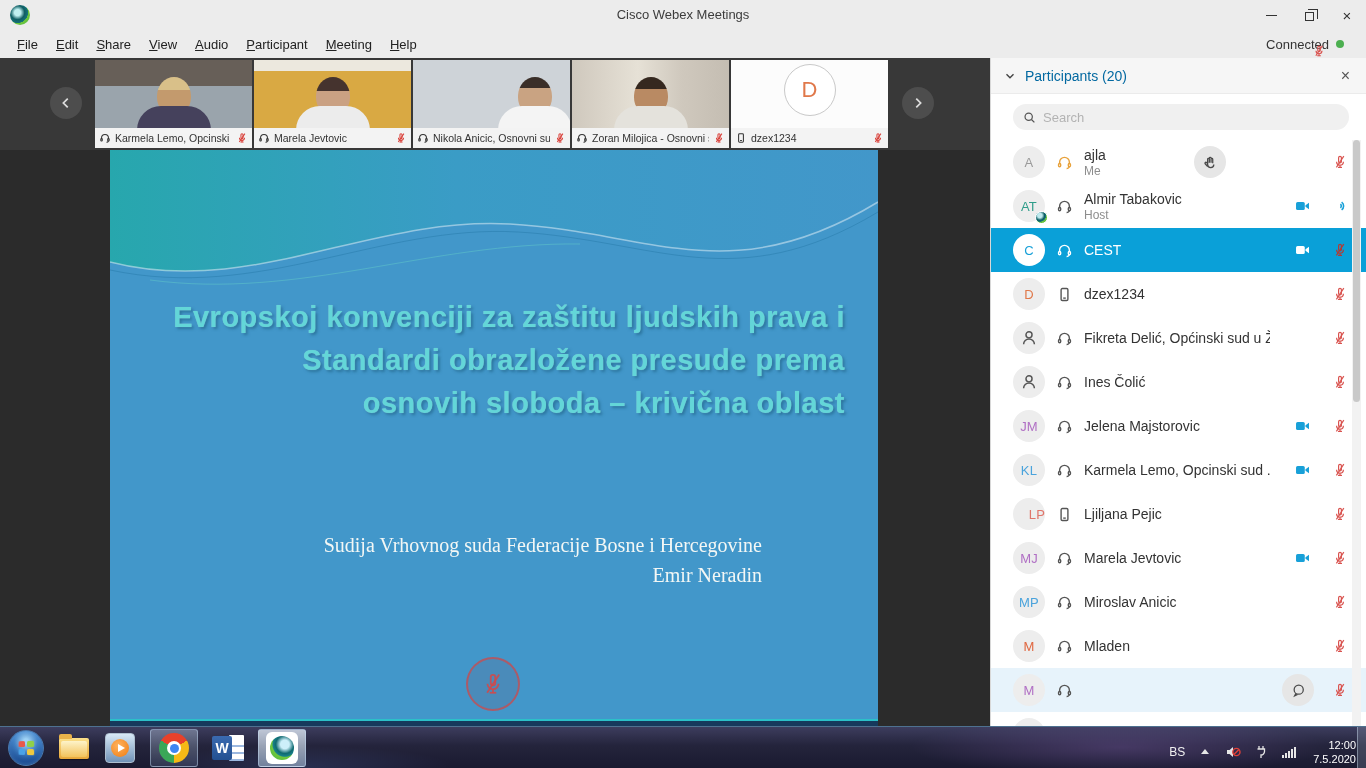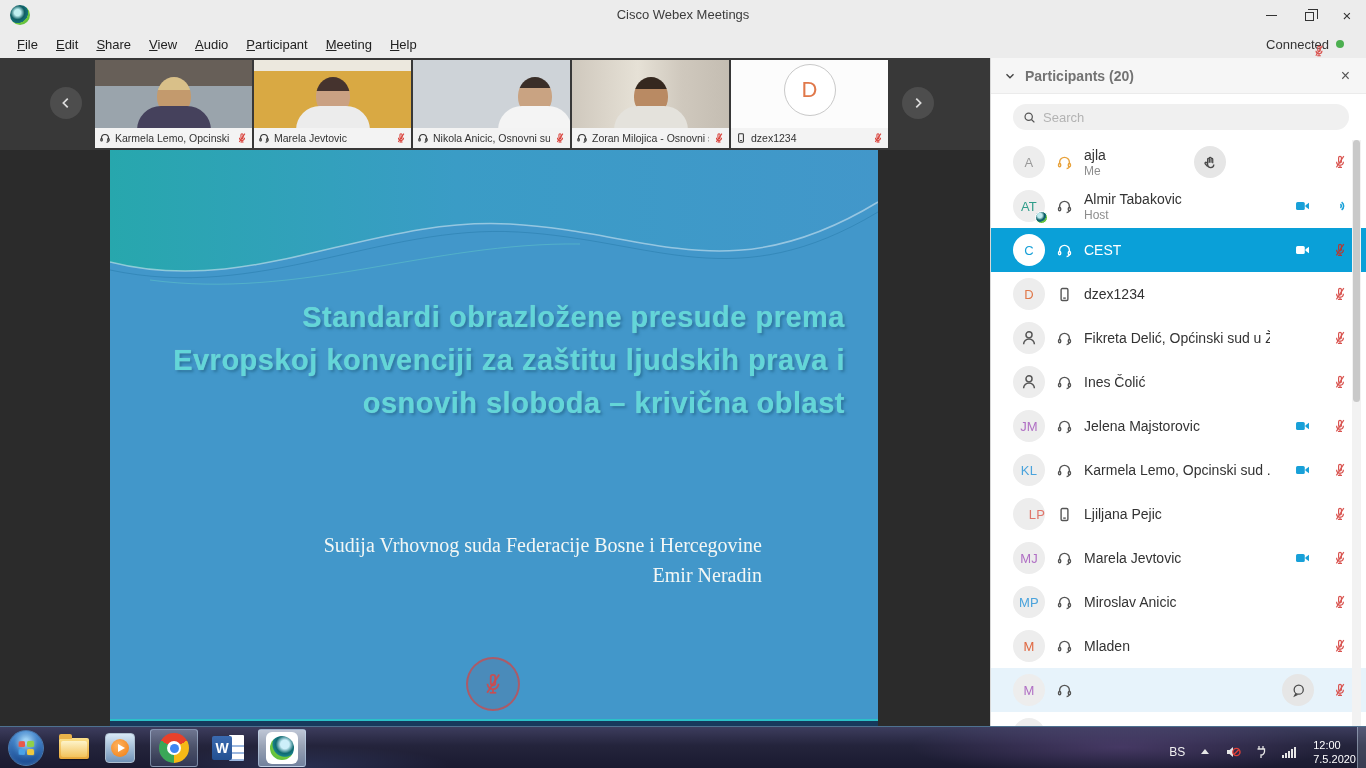--- a/index.html
+++ b/index.html
@@ -80,21 +80,21 @@
     display:flex; align-items:center; justify-content:center; }
   #slide-mic svg { width:26px; height:26px; color:rgba(214,70,70,.85); }
   #slide::after { content:''; position:absolute; left:0; right:0; bottom:0; height:7px;
     background:linear-gradient(180deg,#2cc0c8 0 2px, #16395c 2px); }
 
   
   #panel { position:absolute; left:990px; top:0; width:376px; height:668px; background:#fff; border-left:1px solid #d8d8d8; }
   #panel-header { position:absolute; top:0; left:0; right:0; height:36px; background:#f6f6f6; border-bottom:1px solid #ebebeb;
     display:flex; align-items:center; padding:0 12px; }
   #panel-header svg.chev { width:14px; height:14px; stroke:#444; stroke-width:1.6; fill:none; margin-right:8px; }
-  #panel-title { font-size:14px; color:#737373; flex:1;font-weight:bold; }
+  #panel-title { font-size:14px; color:#0369a1; flex:1; }
   #panel-close { font-size:16px; color:#555; padding:2px 4px; }
   #search-wrap { position:absolute; top:46px; left:22px; width:336px; height:26px; background:#f0f0f0; border-radius:13px;
     display:flex; align-items:center; padding:0 10px; gap:7px; }
   #search-wrap svg { width:13px; height:13px; stroke:#555; stroke-width:1.5; fill:none; flex:0 0 auto; }
   #search-input { border:none; outline:none; background:transparent; font-size:13px; color:#333; width:100%;
     font-family:"Liberation Sans", sans-serif; }
   #search-input::placeholder { color:#b3b3b3; }
   #plist { position:absolute; top:82px; left:0; right:0; bottom:0; overflow:hidden; }
   .prow { position:relative; height:44px; display:flex; align-items:center; padding-left:22px; }
   .prow.highlight { background:#e7f3fb; }
@@ -164,21 +164,21 @@
   .word .wpage { position:absolute; right:0; top:1px; width:15px; height:26px; background:#fff; border-radius:1px;
     background-image:repeating-linear-gradient(180deg, transparent 0 5px, #9bb8e0 5px 7px); background-position:0 5px; }
   .word .wtile { position:absolute; left:0; top:2px; width:20px; height:24px; background:linear-gradient(180deg,#3a6ab0,#235091);
     color:#fff; font-weight:bold; font-size:14px; display:flex; align-items:center; justify-content:center; border-radius:2px; }
   .webex-tile { width:32px; height:32px; border-radius:6px; background:#fff; display:flex; align-items:center; justify-content:center; }
   .webex-ball { width:24px; height:24px; border-radius:50%;
     background:radial-gradient(circle at 62% 35%, #cdeffa 0 20%, #0f6a70 42%, #17808a 55%, #6fc73a 60%, #43b24c 100%); }
   #tray { position:absolute; right:10px; top:0; height:50px; display:flex; align-items:center; gap:12px; }
   #tray-lang { color:#f0f0f0; font-size:12px; }
   .tray-ico { width:16px; height:16px; }
-  #tray-clock { color:#fff; font-size:11px; line-height:14px; margin-left:4px; }
+  #tray-clock { text-align:right; color:#fff; font-size:11px; line-height:14px; margin-left:4px; }
   #show-desktop { position:absolute; right:0; top:0; width:9px; height:42px; background:rgba(200,220,240,.18);
     border-left:1px solid rgba(220,240,255,.4); }
 </style>
 </head>
 <body>
 
 <div id="screen">
 
   <div id="titlebar">
     <span class="webex-logo"></span>
@@ -364,22 +364,22 @@
                 <stop offset="1" stop-color="#4297ca"></stop>
             </linearGradient>
           </defs>
           <rect width="768" height="175" fill="url(#tg)"></rect>
           <path d="M0,112 C140,148 260,66 400,74 C540,82 620,142 768,52 L768,175 L0,175 Z" fill="#4297ca"></path>
           <path d="M0,112 C140,148 260,66 400,74 C540,82 620,142 768,52" fill="none" stroke="rgba(255,255,255,0.45)" stroke-width="1.5"></path>
           <path d="M0,120 C150,152 270,74 408,82 C545,90 625,148 768,62" fill="none" stroke="rgba(25,110,155,0.35)" stroke-width="1"></path>
           <path d="M40,130 C190,150 320,92 470,94" fill="none" stroke="rgba(120,235,200,0.3)" stroke-width="1"></path>
         </svg>
         <div id="slide-title">
+          <div>Evropskoj konvenciji za zaštitu ljudskih prava i</div>
           <div>Standardi obrazložene presude prema</div>
-          <div>Evropskoj konvenciji za zaštitu ljudskih prava i</div>
           <div>osnovih sloboda – krivična oblast</div>
         </div>
         <div id="slide-author">
           <div>Sudija Vrhovnog suda Federacije Bosne i Hercegovine</div>
           <div>Emir Neradin</div>
         </div>
         <div id="slide-mic">
           <svg viewBox="0 0 16 16" stroke="currentColor" fill="none" stroke-width="1.1">
             <rect x="6.6" y="2.4" width="2.8" height="6.4" rx="1.4"></rect>
               <path d="M4.6 7.8a3.4 3.4 0 0 0 6.8 0"></path>

